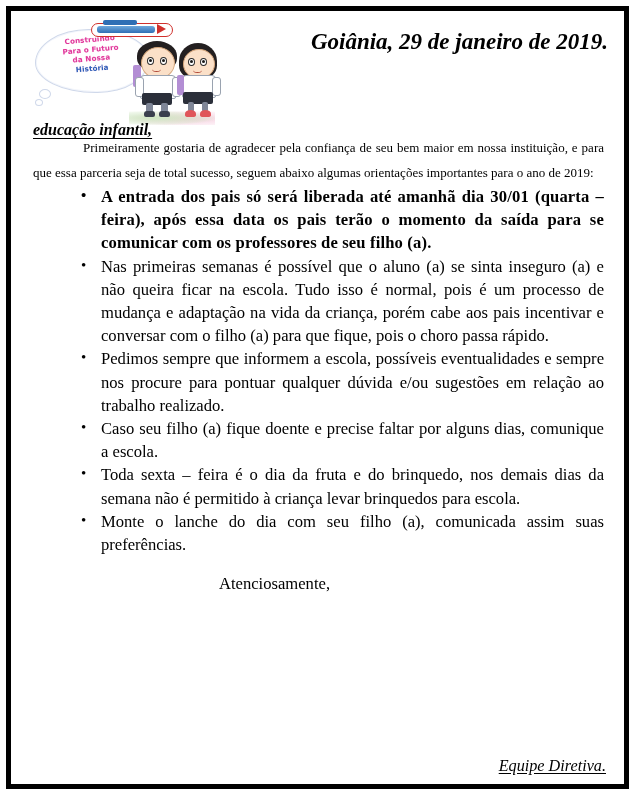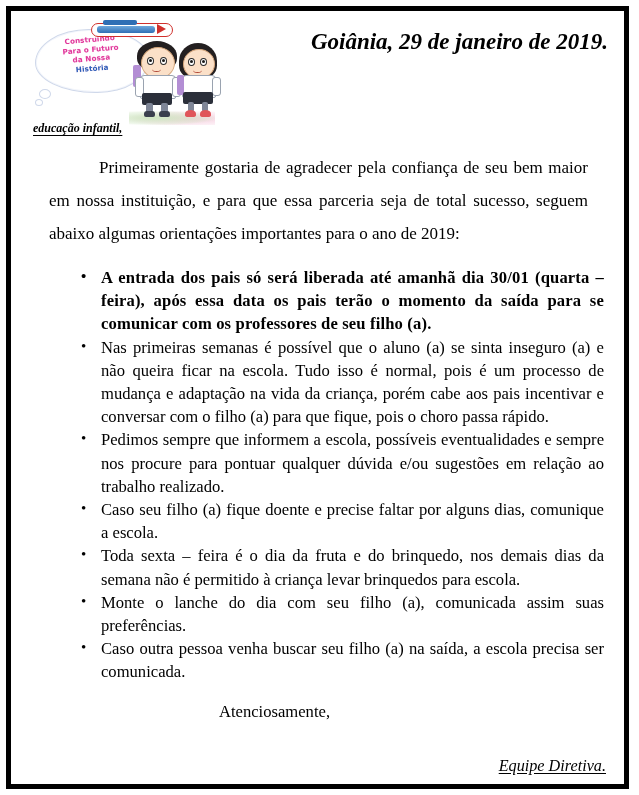--- a/index.html
+++ b/index.html
@@ -226,36 +226,36 @@
   #salutation .u {
     text-decoration: underline;
     text-underline-offset: 3px;
   }
   #salutation-2 {
     position: absolute;
     left: 8px;
     top: 104px;
     font-weight: bold;
     font-style: italic;
-    font-size: 12px;
+    font-size: 16px;
     text-decoration: underline;
     text-underline-offset: 3px;
   }
 
   
   #body {
     position: relative;
     padding: 0 8px 0 8px;
   }
   #intro {
-    margin: 16px;
+    margin: 0;
     text-indent: 50px;
     text-align: justify;
-    font-size: 17px;
-    line-height: 33px;
+    font-size: 13px;
+    line-height: 25px;
   }
 
   ul#bullets {
     margin: 0;
     padding: 0 0 0 48px;
     list-style: none;
   }
   ul#bullets li {
     position: relative;
     text-align: justify;
@@ -375,21 +375,20 @@
 
         <p id="intro">Primeiramente gostaria de agradecer pela confiança de seu bem maior em nossa instituição, e para que essa parceria seja de total sucesso, seguem abaixo algumas orientações importantes para o ano de 2019:</p>
 
         <ul id="bullets">
             <li class="bold">A entrada dos pais só será liberada até amanhã dia 30/01 (quarta – feira), após essa data os pais terão o momento da saída para se comunicar com os professores de seu filho (a).</li>
             <li>Nas primeiras semanas é possível que o aluno (a) se sinta inseguro (a) e não queira ficar na escola. Tudo isso é normal, pois é um processo de mudança e adaptação na vida da criança, porém cabe aos pais incentivar e conversar com o filho (a) para que fique, pois o choro passa rápido.</li>
             <li>Pedimos sempre que informem a escola, possíveis eventualidades e sempre nos procure para pontuar qualquer dúvida e/ou sugestões em relação ao trabalho realizado.</li>
             <li>Caso seu filho (a) fique doente e precise faltar por alguns dias, comunique a escola.</li>
             <li>Toda sexta – feira é o dia da fruta e do brinquedo, nos demais dias da semana não é permitido à criança levar brinquedos para escola.</li>
             <li>Monte o lanche do dia com seu filho (a), comunicada assim suas preferências.</li>
-            <li>Caso outra pessoa venha buscar seu filho (a) na saída, a escola precisa ser comunicada.</li>
           </ul>
 
         <p id="closing">Atenciosamente,</p>
 
       </div>
 
       <div id="signature">Equipe Diretiva.</div>
 
     </div>
   </div>

